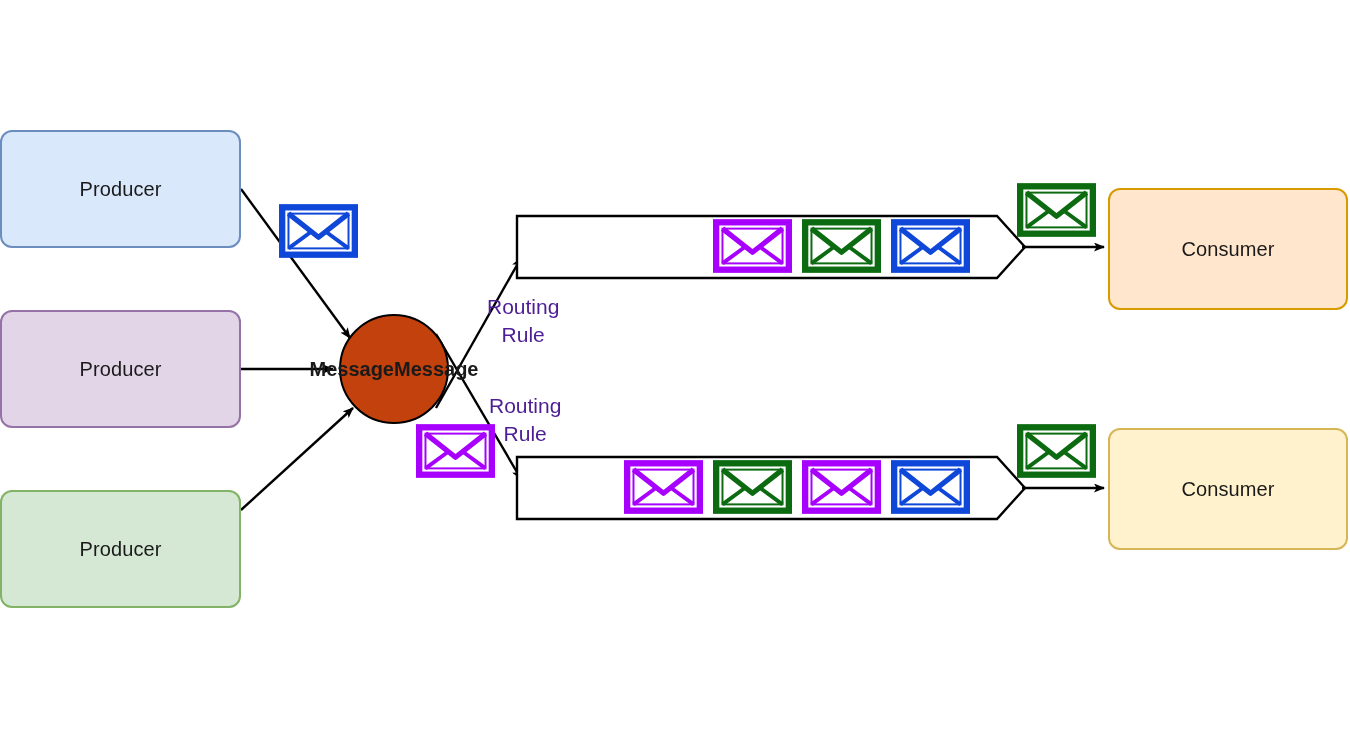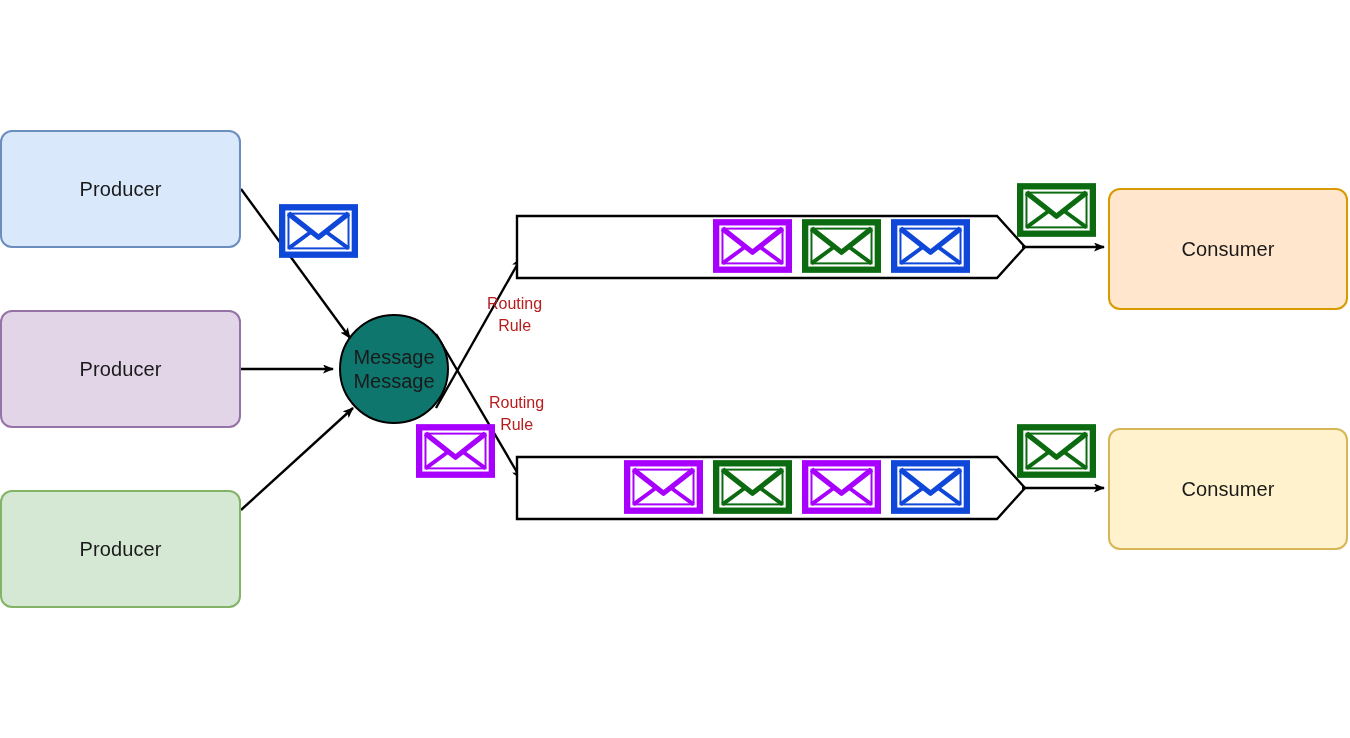--- a/index.html
+++ b/index.html
@@ -39,38 +39,39 @@
     font-size: 20px;
     color: #1a1a1a;
     line-height: 1.15;
     text-align: center;
     letter-spacing: 0.1px;
   }
   .circle-node {
     position: absolute;
     box-sizing: border-box;
     border-radius: 50%;
-    background: #0f766e;
+    background: #c2410c;
     border: 2px solid #000000;
     display: flex;
     align-items: center;
     justify-content: center;
-    flex-direction: column;
+    flex-direction: row;
+    font-weight: bold;
   }
   .circle-label {
     font-size: 20px;
     color: #1a1a1a;
     line-height: 1.22;
     text-align: center;
     white-space: nowrap;
   }
   .edge-label {
     position: absolute;
-    font-size: 16px;
-    color: #b91c1c;
+    font-size: 21px;
+    color: #4c1d95;
     line-height: 1.35;
     text-align: center;
     background: transparent;
     white-space: nowrap;
   }
   .envelope {
     position: absolute;
   }
   .envelope svg {
     display: block;

